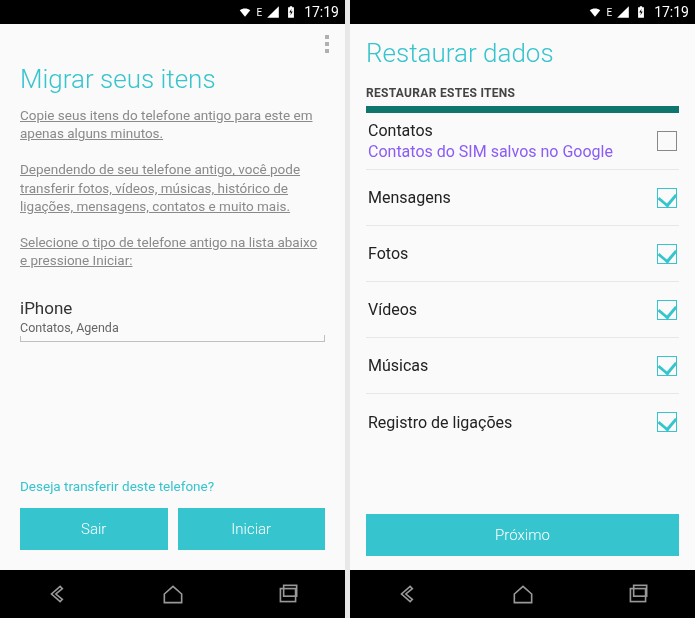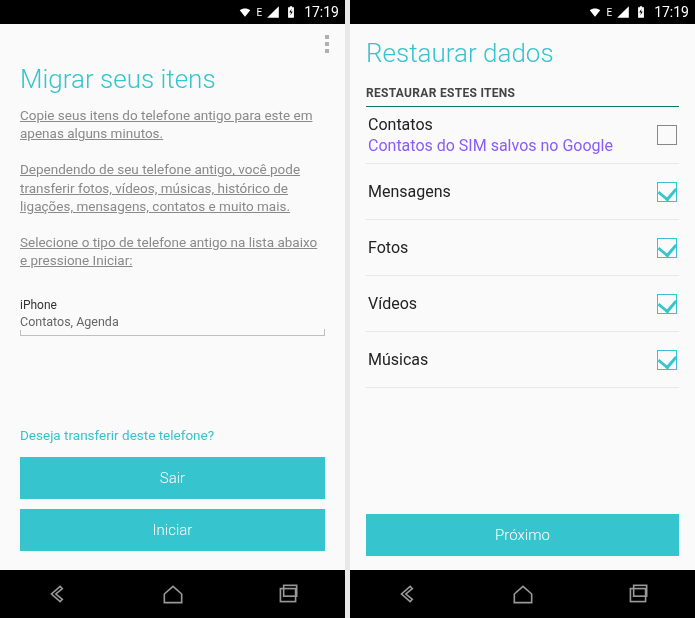--- a/index.html
+++ b/index.html
@@ -54,21 +54,21 @@
   .left .header-row {
     display: flex;
     align-items: center;
     justify-content: flex-end;
     height: 40px;
     padding: 0 10px;
   }
   .overflow-dots { display:flex; flex-direction:column; gap:3px; padding:6px; cursor:pointer;}
   .overflow-dots span { width:4px; height:4px; background:#b0b0b0; }
   .left .content {
-    padding: 0 20px 16px 20px;
+    padding: 0 20px 8px 20px;
     flex: 1;
     display:flex;
     flex-direction:column;
   }
   .title {
     color: #36c4ce;
     font-size: 26px;
     font-weight: 300;
     margin-bottom: 12px;
   }
@@ -93,34 +93,33 @@
     border-right:1.5px solid #bfbfbf;
     border-bottom:1.5px solid #bfbfbf;
   }
   .selector::before {
     content:'';
     position:absolute;
     left:0; bottom:-1px;
     width:1px; height:6px;
     background:#bfbfbf;
   }
-  .sel-main { color:#333; font-size:12px; }
+  .sel-main { color:#333; font-size:17px; }
   .sel-sub { color:#666; font-size:12.5px; margin-top:2px;}
   .link {
     color:#36c4ce;
     font-size:13.5px;
     margin-top: auto;
     padding-top: 18px;
   }
   .btn-row {
     display:flex;
     gap:10px;
     margin-top:14px;
-    margin-bottom: 3px;
-    flex-direction: column;
+    margin-bottom: 12px;
   }
   .btn {
     flex:1;
     background:#36c4ce;
     color:#fff;
     text-align:center;
     padding:12px 0;
     font-size:15px;
     font-weight:300;
     cursor:pointer;
@@ -137,21 +136,21 @@
     color:#36c4ce;
     font-size:26px;
     font-weight:300;
     margin-bottom:18px;
   }
   .section-label {
     color:#444;
     font-size:12px;
     font-weight:700;
     letter-spacing:0.3px;
-    border-bottom:1px solid #0f766e;
+    border-bottom:7px solid #0f766e;
     padding-bottom:6px;
   }
   .list { flex:1; }
   .list-row {
     display:flex;
     align-items:center;
     border-bottom:1px solid #e7e7e7;
     min-height:56px;
     padding: 8px 2px;
     cursor:pointer;
@@ -295,20 +294,26 @@
               <div class="lbl">Vídeos</div>
             </div>
           <div class="chk checked"></div>
         </div>
         <div class="list-row">
           <div class="txt">
               <div class="lbl">Músicas</div>
             </div>
           <div class="chk checked"></div>
         </div>
+        <div class="list-row" style="border-bottom:none">
+          <div class="txt">
+              <div class="lbl">Registro de ligações</div>
+            </div>
+          <div class="chk checked"></div>
+        </div>
       </div>
 
       <div class="btn-full">Próximo</div>
     </div>
   </div>
 
   <div class="nav-bar">
     <svg viewBox="0 0 24 24">
         <path d="M14 5l-8 7 8 7 2-2-6-5 6-5z"></path>
       </svg>

